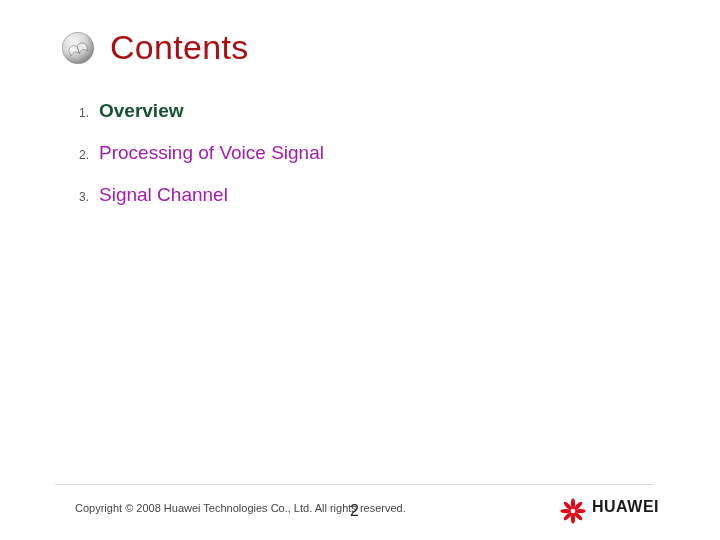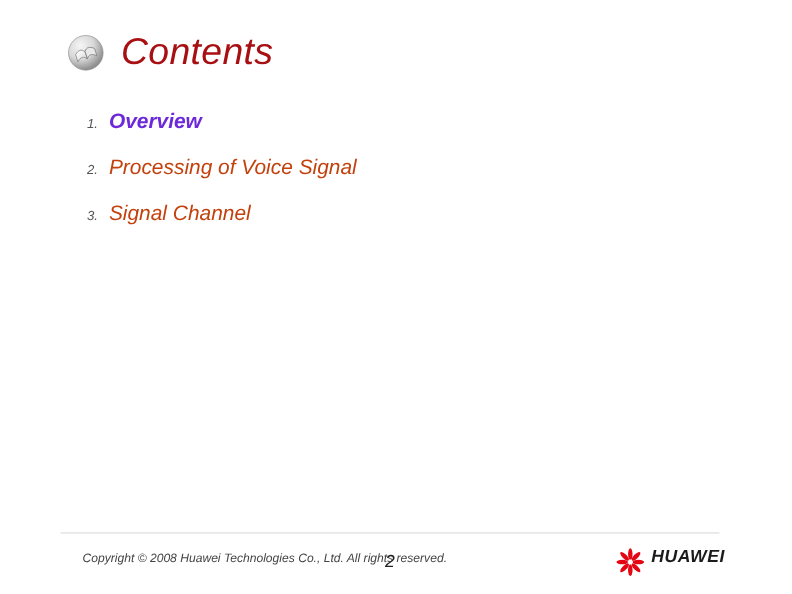--- a/index.html
+++ b/index.html
@@ -9,21 +9,20 @@
     height: 540px;
     background: #ffffff;
     font-family: Arial, "Helvetica Neue", Helvetica, sans-serif;
     position: relative;
     overflow: hidden;
   }
   .slide {
     width: 709px;
     height: 540px;
     position: relative;
-    font-style: italic;
   }
   .title-row {
     position: absolute;
     top: 28px;
     left: 60px;
     display: flex;
     align-items: center;
     gap: 14px;
   }
   .title {
@@ -46,25 +45,25 @@
   .item-number {
     width: 24px;
     font-size: 12px;
     color: #555;
     text-align: right;
     margin-right: 10px;
     padding-top: 4px;
   }
   .item-label {
     font-size: 19px;
-    color: #c2410c;
+    color: #a21caf;
   }
   .item-label.active {
     font-weight: 700;
-    color: #6d28d9;
+    color: #14532d;
   }
   .footer-line {
     position: absolute;
     left: 55px;
     right: 55px;
     bottom: 55px;
     height: 0;
     border-top: 1px solid #d9d9d9;
   }
   .copyright {

